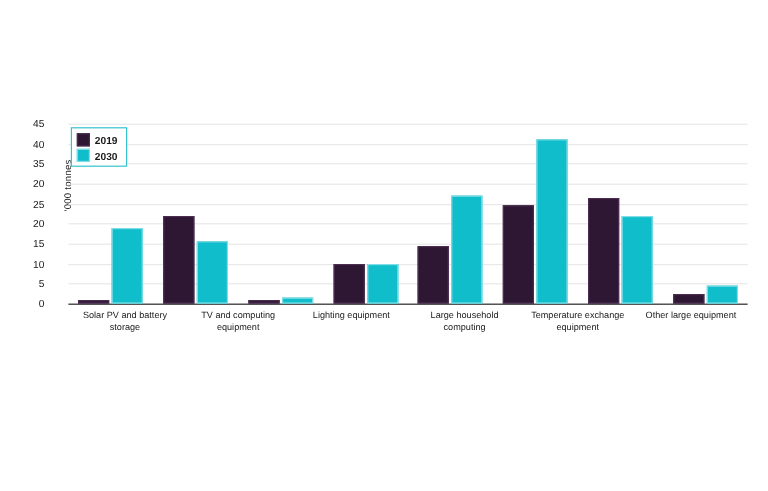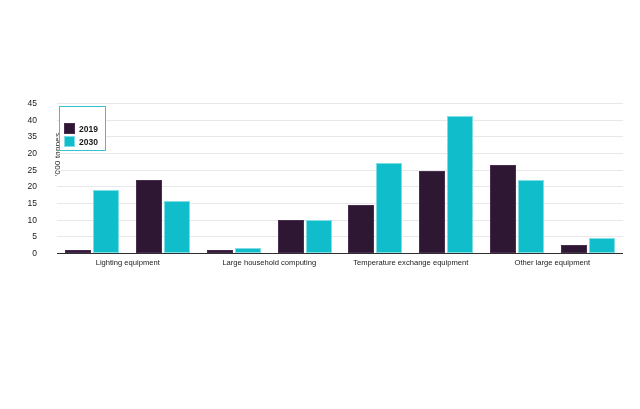--- a/index.html
+++ b/index.html
@@ -122,21 +122,21 @@
     box-sizing: border-box;
   }
 
   
   #legend {
     position: absolute;
     left: 59px;
     top: 106px;
     background: #ffffff;
     border: 1.5px solid #36c3ce;
-    padding: 16px 7px 3px 4px;
+    padding: 4px 7px 3px 4px;
     display: flex;
     flex-direction: column;
     gap: 2px;
   }
   .legend-item {
     display: flex;
     align-items: center;
     gap: 4px;
   }
   .legend-swatch {
@@ -220,20 +220,22 @@
           <div class="bar series-2030" title="Other small equipment — 2030: 22" style="height: 73.3333px;"></div>
         </div>
         <div class="bar-group">
           <div class="bar series-2019" title="Other large equipment — 2019: 2.5" style="height: 8.33333px;"></div>
           <div class="bar series-2030" title="Other large equipment — 2030: 4.5" style="height: 15px;"></div>
         </div>
       </div>
   </div>
 
   <div class="cats-layer" id="cats-layer">
+      <div class="cat-label">Solar PV and battery storage</div>
+      <div class="cat-label">TV and computing equipment</div>
       <div class="cat-label">Lighting equipment</div>
       <div class="cat-label">Large household computing</div>
       <div class="cat-label">Temperature exchange equipment</div>
       <div class="cat-label">Other large equipment</div>
     </div>
 
   <div id="legend">
     <div class="legend-item">
       <span class="legend-swatch sw-2019"></span>
       <span class="legend-text">2019</span>

